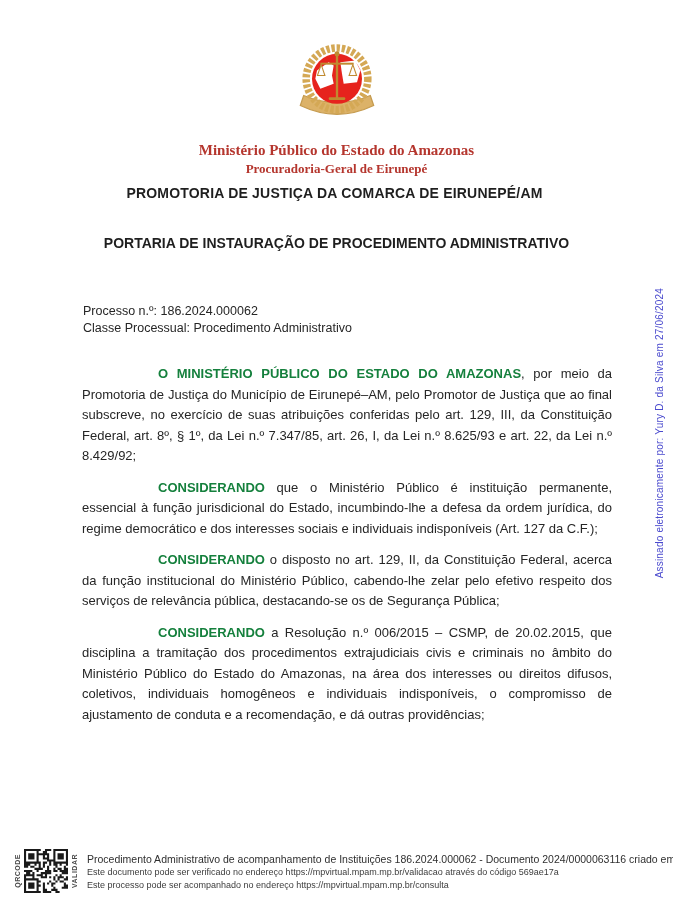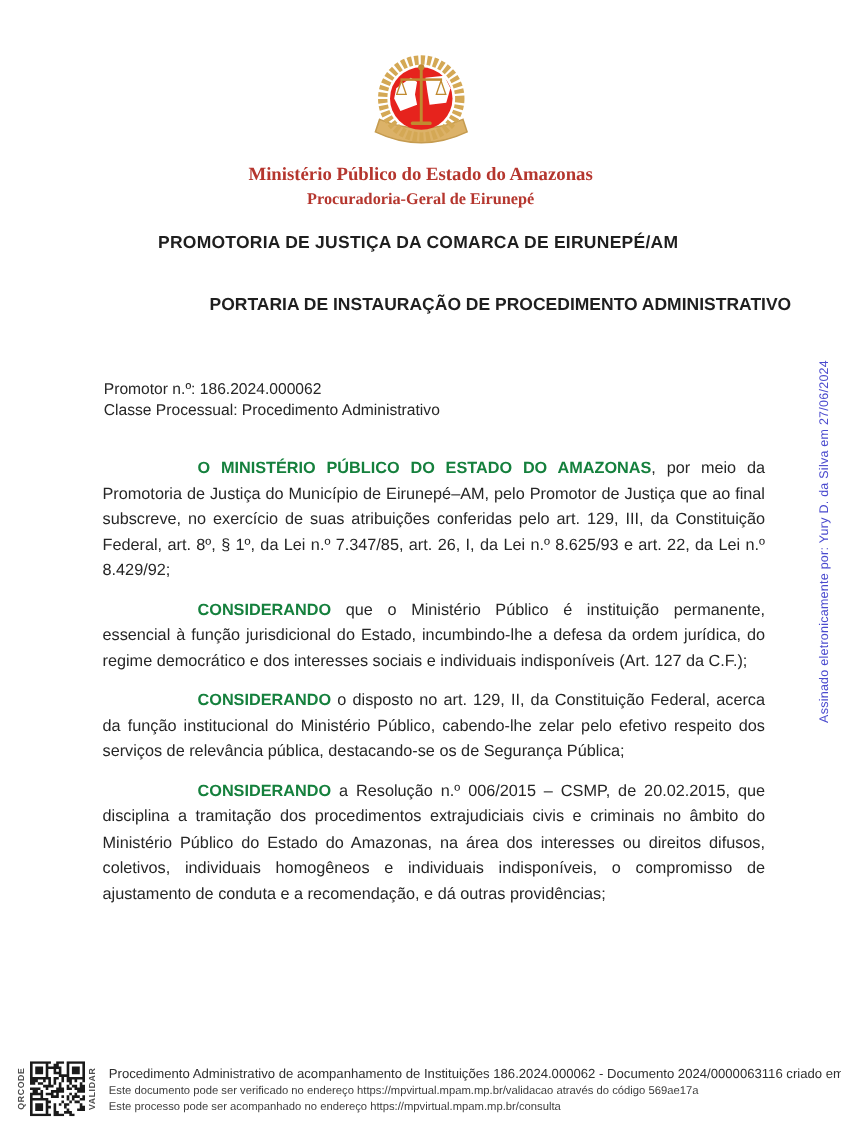--- a/index.html
+++ b/index.html
@@ -2,27 +2,27 @@
 <html><head>
 <meta charset="utf-8">
 <style>
   html,body{margin:0;padding:0;background:#fff;}
   .page{position:relative;width:673px;height:900px;background:#ffffff;overflow:hidden;
         font-family:"Liberation Sans",sans-serif;color:#2b2b2b;}
 
   
   .letterhead{position:absolute;top:42px;left:0;right:0;text-align:center;}
   .crest{display:block;margin:0 auto;}
-  .org-name{font-family:"Liberation Serif",serif;font-weight:bold;font-size:15px;color:#b5362e;margin-top:3px;}
+  .org-name{font-family:"Liberation Serif",serif;font-weight:bold;font-size:15px;color:#b5362e;margin-top:13px;}
   .org-sub{font-family:"Liberation Serif",serif;font-weight:bold;font-size:13px;color:#b5362e;margin-top:2px;}
 
   
   .title{position:absolute;top:185px;left:40px;right:44px;text-align:center;
          font-weight:bold;font-size:14px;letter-spacing:.2px;color:#1f1f1f;}
-  .subtitle{position:absolute;top:234px;left:40px;right:40px;text-align:right;
+  .subtitle{position:absolute;top:234px;left:40px;right:40px;text-align:center;
             font-weight:bold;font-size:14px;line-height:18.5px;color:#1f1f1f;}
 
   
   .meta{position:absolute;top:303px;left:83px;font-size:12.5px;line-height:16.5px;color:#262626;}
 
   
   .content{position:absolute;top:364px;left:82px;width:530px;font-size:13px;
            line-height:20.5px;text-align:justify;color:#262626;}
   .content p{margin:0 0 11px 0;text-indent:76px;}
   .content b{font-weight:bold;color:#15803d;}
@@ -66,21 +66,21 @@
     <div class="org-name">Ministério Público do Estado do Amazonas</div>
     <div class="org-sub">Procuradoria-Geral de Eirunepé</div>
   </header>
 
   <div class="title">PROMOTORIA DE JUSTIÇA DA COMARCA DE EIRUNEPÉ/AM</div>
   <div class="subtitle">
     <div>PORTARIA DE INSTAURAÇÃO DE PROCEDIMENTO ADMINISTRATIVO</div>
   </div>
 
   <div class="meta">
-    <div>Promotor n.º: 186.2024.000062</div>
+    <div>Processo n.º: 186.2024.000062</div>
     <div>Classe Processual: Procedimento Administrativo</div>
   </div>
 
   <div class="content">
     <p><b>O MINISTÉRIO PÚBLICO DO ESTADO DO AMAZONAS</b><span>, por meio da Promotoria de Justiça do Município de Eirunepé–AM, pelo Promotor de Justiça que ao final subscreve, no exercício de suas atribuições conferidas pelo art. 129, III, da Constituição Federal, art. 8º, § 1º, da Lei n.º 7.347/85, art. 26, I, da Lei n.º 8.625/93 e art. 22, da Lei n.º 8.429/92;</span></p>
     <p><b>CONSIDERANDO</b><span> que o Ministério Público é instituição permanente, essencial à função jurisdicional do Estado, incumbindo-lhe a defesa da ordem jurídica, do regime democrático e dos interesses sociais e individuais indisponíveis (Art. 127 da C.F.);</span></p>
     <p><b>CONSIDERANDO</b><span> o disposto no art. 129, II, da Constituição Federal, acerca da função institucional do Ministério Público, cabendo-lhe zelar pelo efetivo respeito dos serviços de relevância pública, destacando-se os de Segurança Pública;</span></p>
     <p><b>CONSIDERANDO</b><span> a Resolução n.º 006/2015 – CSMP, de 20.02.2015, que disciplina a tramitação dos procedimentos extrajudiciais civis e criminais no âmbito do Ministério Público do Estado do Amazonas, na área dos interesses ou direitos difusos, coletivos, individuais homogêneos e individuais indisponíveis, o compromisso de ajustamento de conduta e a recomendação, e dá outras providências;</span></p>
   </div>
 

